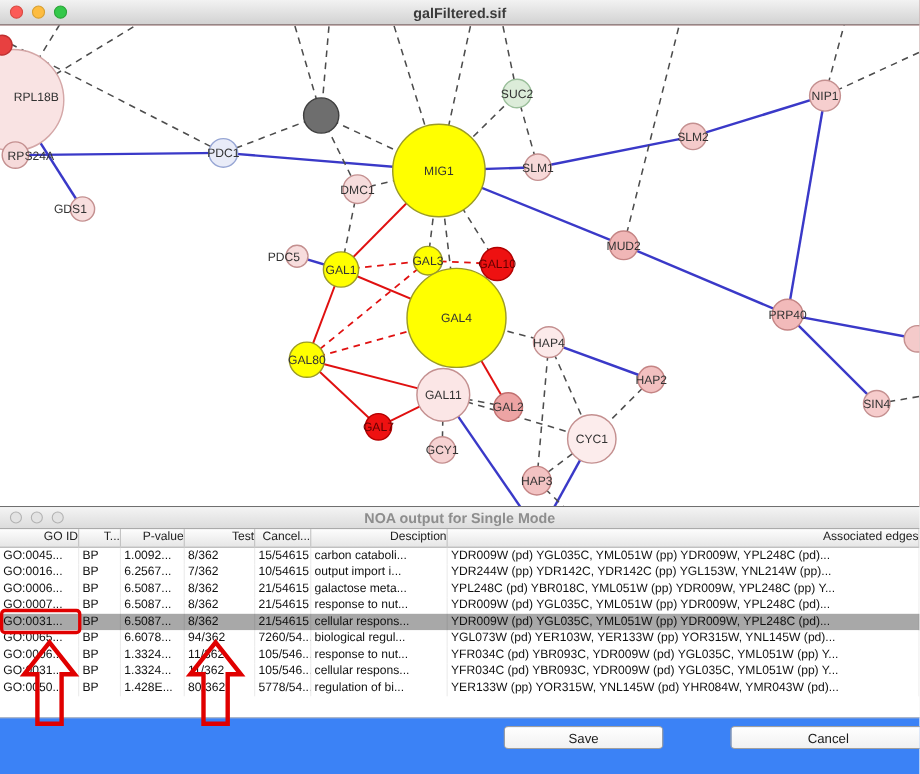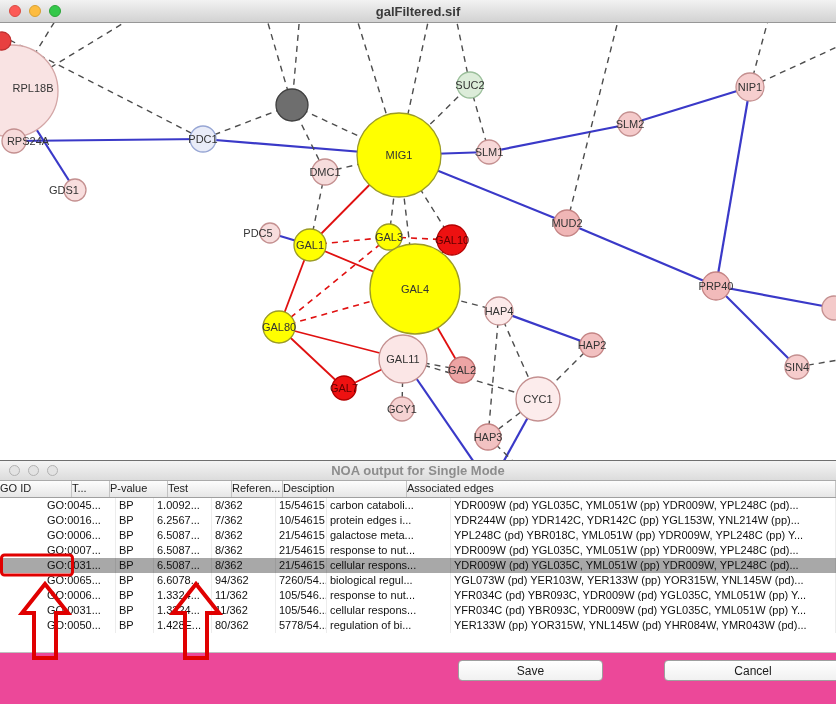--- a/index.html
+++ b/index.html
@@ -23,29 +23,29 @@
   .win-top{position:absolute;left:0;top:0;width:836px;height:460px;background:#7f1d1d;}
   #net{display:block;background:#ffffff;}
   #net text{font-family:"Liberation Sans",sans-serif;font-size:11px;}
 
   
   .win-bottom{position:absolute;left:0;top:460px;width:836px;height:244px;box-sizing:border-box;
               border-top:1px solid #6f6f6f;background:#e7e7e7;}
   .table{height:171px;background:#ffffff;overflow:hidden;}
   .tgrid{display:grid;grid-template-columns:72px 38px 58px 64px 51px 124px 1fr;}
   .thead{height:16px;border-bottom:1px solid #9f9f9f;background:linear-gradient(#fdfdfd,#e6e6e6);}
-  .hcell{font-size:11px;line-height:15px;color:#222;text-align:left;border-right:1px solid #c3c3c3;
+  .hcell{font-size:11px;line-height:15px;color:#222;text-align:right;border-right:1px solid #c3c3c3;
          overflow:hidden;white-space:nowrap;}
-  .trow{height:15px;background:#fff;padding-left:44px;}
+  .trow{height:15px;background:#fff;}
   .trow.selected{background:#a8a8a8;}
   .tcell{font-size:11px;line-height:15px;color:#111;padding:0 3px;overflow:hidden;white-space:nowrap;
          border-right:1px solid #ececec;}
   .trow.selected .tcell{border-right-color:#9b9b9b;}
 
-  .footer{position:relative;height:52px;background:#ec4899;border-top:1px solid #c0c0c0;}
+  .footer{position:relative;height:52px;background:#3b82f6;border-top:1px solid #c0c0c0;}
   .btn{position:absolute;top:7px;height:21px;box-sizing:border-box;border:1px solid #9f9f9f;border-radius:4px;
        background:linear-gradient(#ffffff,#f1f1f1);font-family:"Liberation Sans",sans-serif;font-size:12px;
        color:#1a1a1a;text-align:center;padding:0;}
   .btn-save{left:458px;width:145px;}
   .btn-cancel{left:664px;width:178px;}
 
   
   .annotations{position:absolute;left:0;top:0;width:836px;height:704px;pointer-events:none;z-index:10;}
 </style>
 </head>
@@ -191,41 +191,41 @@
       </div>
       <div class="title">NOA output for Single Mode</div>
     </div>
 
     <div class="table">
       <div class="thead tgrid" id="table-head">
           <div class="hcell">GO ID</div>
           <div class="hcell">T...</div>
           <div class="hcell">P-value</div>
           <div class="hcell">Test</div>
-          <div class="hcell">Referen...</div>
+          <div class="hcell">Cancel...</div>
           <div class="hcell">Desciption</div>
           <div class="hcell">Associated edges</div>
         </div>
       <div id="table-rows">
           <div class="trow tgrid">
             <div class="tcell">GO:0045...</div>
             <div class="tcell">BP</div>
             <div class="tcell">1.0092...</div>
             <div class="tcell">8/362</div>
             <div class="tcell">15/54615</div>
             <div class="tcell">carbon cataboli...</div>
             <div class="tcell">YDR009W (pd) YGL035C, YML051W (pp) YDR009W, YPL248C (pd)...</div>
           </div>
           <div class="trow tgrid">
             <div class="tcell">GO:0016...</div>
             <div class="tcell">BP</div>
             <div class="tcell">6.2567...</div>
             <div class="tcell">7/362</div>
             <div class="tcell">10/54615</div>
-            <div class="tcell">protein edges i...</div>
+            <div class="tcell">output import i...</div>
             <div class="tcell">YDR244W (pp) YDR142C, YDR142C (pp) YGL153W, YNL214W (pp)...</div>
           </div>
           <div class="trow tgrid">
             <div class="tcell">GO:0006...</div>
             <div class="tcell">BP</div>
             <div class="tcell">6.5087...</div>
             <div class="tcell">8/362</div>
             <div class="tcell">21/54615</div>
             <div class="tcell">galactose meta...</div>
             <div class="tcell">YPL248C (pd) YBR018C, YML051W (pp) YDR009W, YPL248C (pp) Y...</div>

